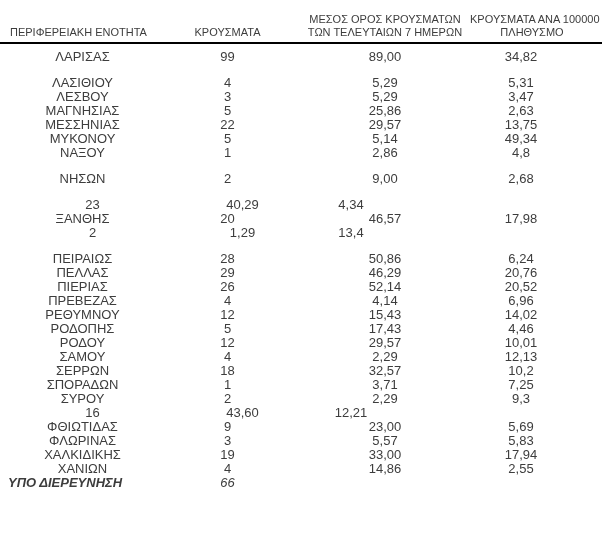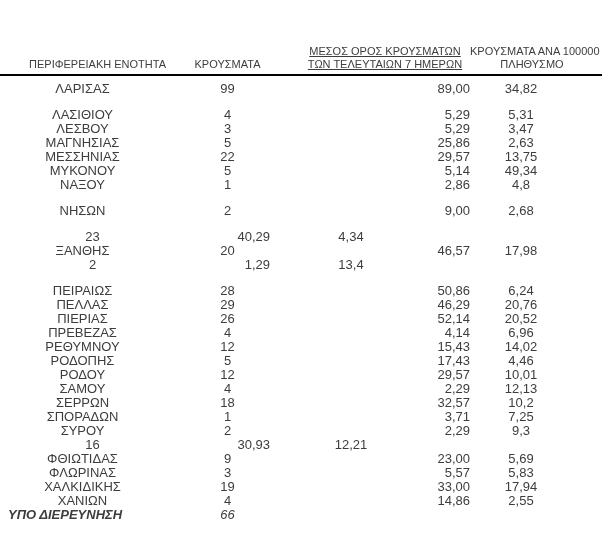--- a/index.html
+++ b/index.html
@@ -24,38 +24,38 @@
     font-size: 11px;
     line-height: 13px;
     border-bottom: 2px solid #000000;
     padding-bottom: 3px;
     width: 602px;
   }
   .hcell {
     text-align: center;
     white-space: nowrap;
   }
-  .hcell.c1 { text-align: center; padding-left: 10px; }
-  .hcell.c3 { padding-left: 30px; text-decoration: underline; }
-  .hcell.c4 { padding-right: 16px; margin-top: 32px; }
+  .hcell.c1 { text-align: left; padding-left: 10px; }
+  .hcell.c3 { padding-left: 30px; }
+  .hcell.c4 { padding-right: 16px; }
   .tbody {
     padding-top: 6px;
   }
   .row {
     display: grid;
     grid-template-columns: 185px 85px 200px 140px;
     height: 14px;
     align-items: center;
     font-size: 13px;
     line-height: 14px;
   }
   .cell { text-align: center; white-space: nowrap; }
   .cell.c1 { padding-right: 20px; }
   .cell.c1.left { text-align: left; padding-left: 8px; padding-right: 0; font-weight: bold; }
-  .cell.c3 { padding-left: 30px; text-align: right; }
+  .cell.c3 { padding-left: 30px; }
   .cell.c4 { padding-right: 38px; }
   .spacer { height: 12px; }
   .italic { font-style: italic; }
 </style>
 </head>
 <body>
 
 <div class="page">
 
   <div class="thead">
@@ -205,21 +205,21 @@
         <div class="cell c4">7,25</div>
       </div>
       <div class="row">
         <div class="cell c1">ΣΥΡΟΥ</div>
         <div class="cell c2">2</div>
         <div class="cell c3">2,29</div>
         <div class="cell c4">9,3</div>
       </div>
       <div class="row">
         <div class="cell c2">16</div>
-        <div class="cell c3">30,93</div>
+        <div class="cell c3">43,60</div>
         <div class="cell c4">12,21</div>
       </div>
       <div class="row">
         <div class="cell c1">ΦΘΙΩΤΙΔΑΣ</div>
         <div class="cell c2">9</div>
         <div class="cell c3">23,00</div>
         <div class="cell c4">5,69</div>
       </div>
       <div class="row">
         <div class="cell c1">ΦΛΩΡΙΝΑΣ</div>

